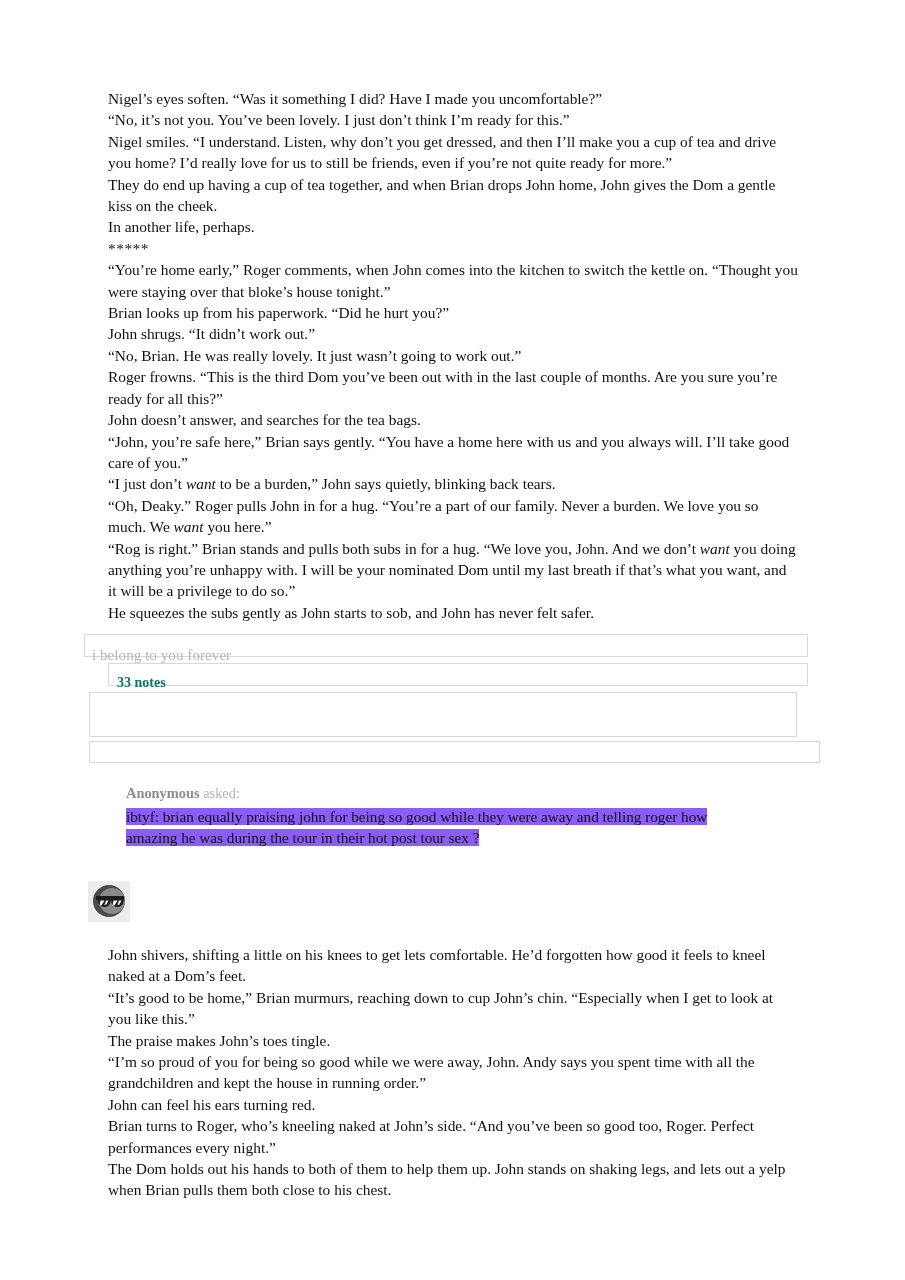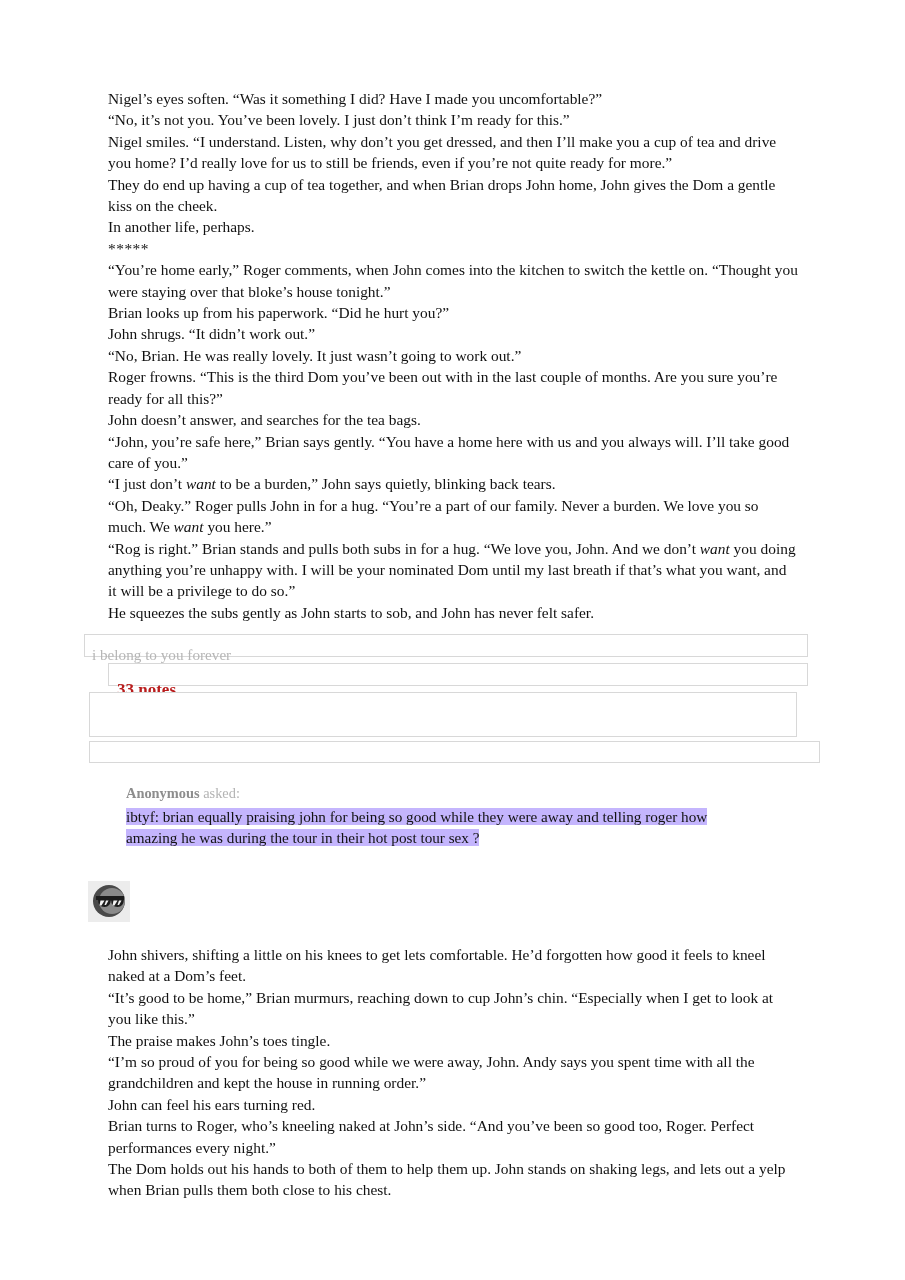--- a/index.html
+++ b/index.html
@@ -70,25 +70,25 @@
 
   #notes-box {
     left: 108px;
     top: 663px;
     width: 700px;
     height: 23px;
   }
   #notes-count {
     position: absolute;
     left: 8px;
-    top: 15px;
-    font-size: 17px;
+    top: 8px;
+    font-size: 14px;
     line-height: 21px;
     font-weight: bold;
-    color: #b91c1c;
+    color: #0f766e;
     white-space: nowrap;
   }
 
   #empty-box-large {
     left: 89px;
     top: 692px;
     width: 708px;
     height: 45px;
   }
 
@@ -119,21 +119,21 @@
     color: #b3b3b3;
     font-weight: normal;
   }
   #ask-question {
     margin-top: 3px;
     font-size: 15.2px;
     line-height: 21.4px;
     color: #121212;
   }
   #ask-question span {
-    background: #c4b5fd;
+    background: #8b5cf6;
     box-decoration-break: clone;
     -webkit-box-decoration-break: clone;
   }
 
   
   #avatar-wrap {
     position: absolute;
     left: 88px;
     top: 881px;
     width: 42px;

